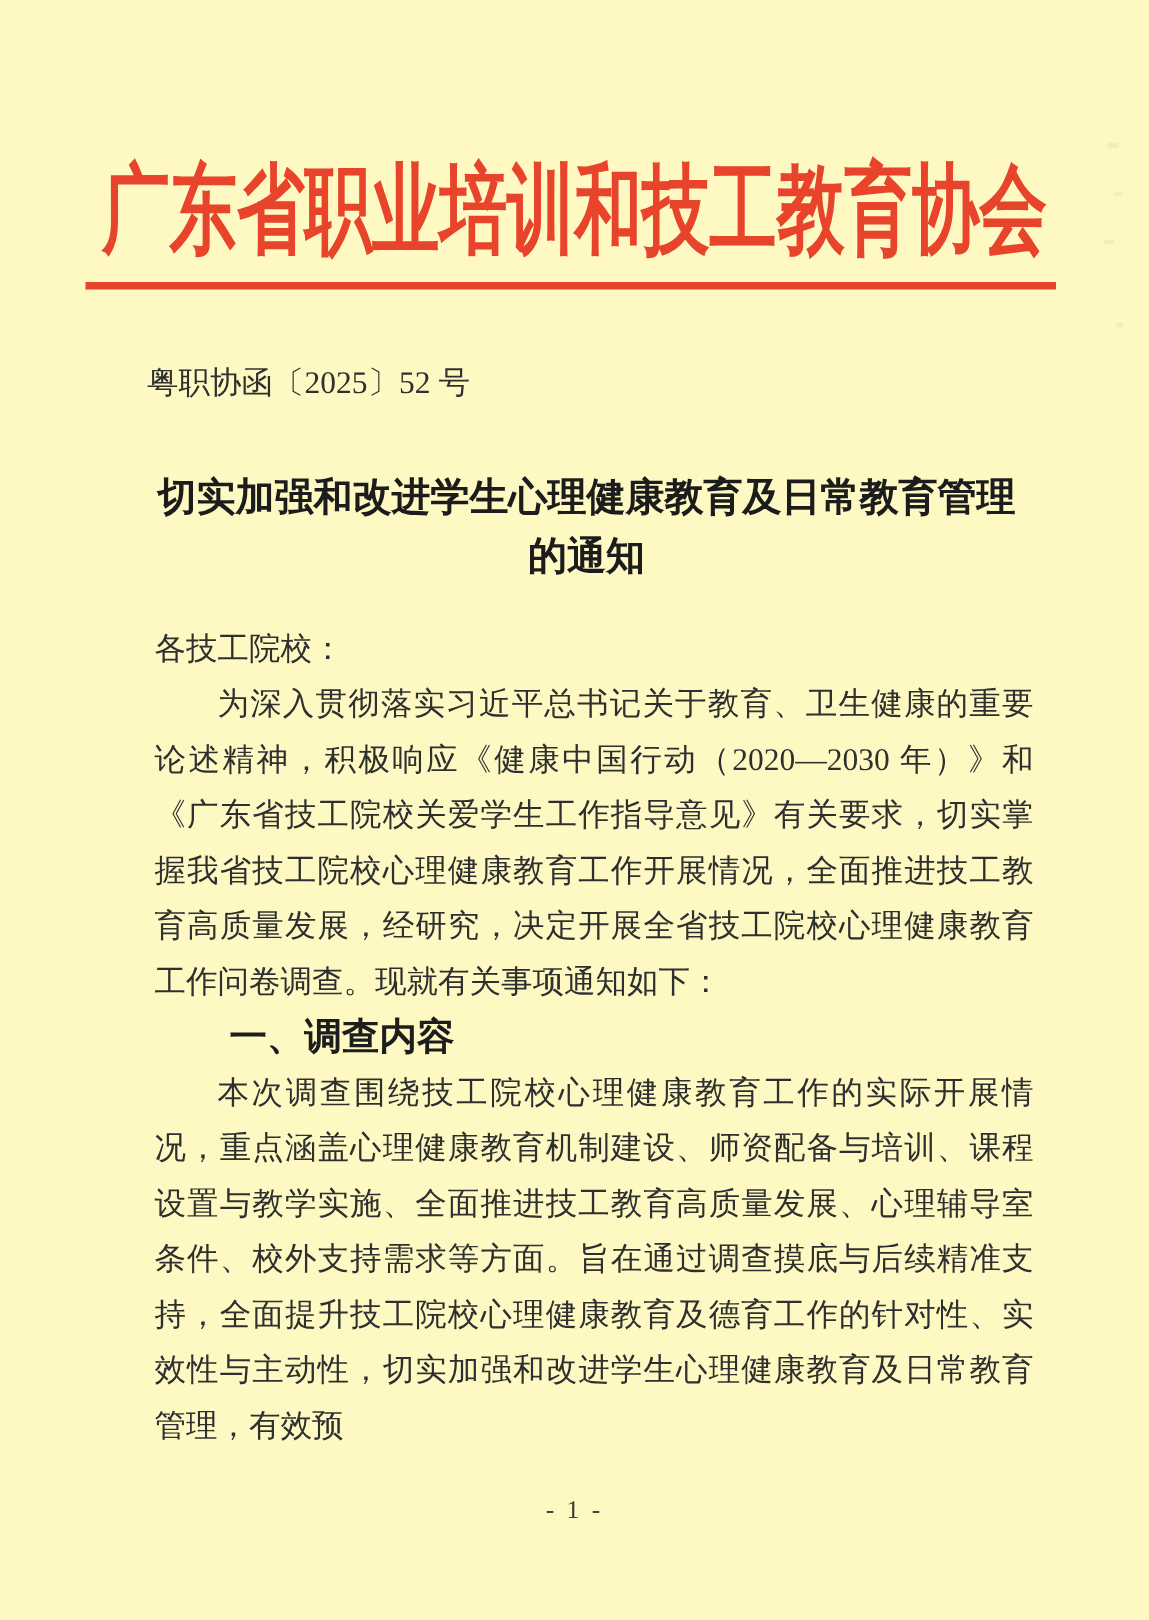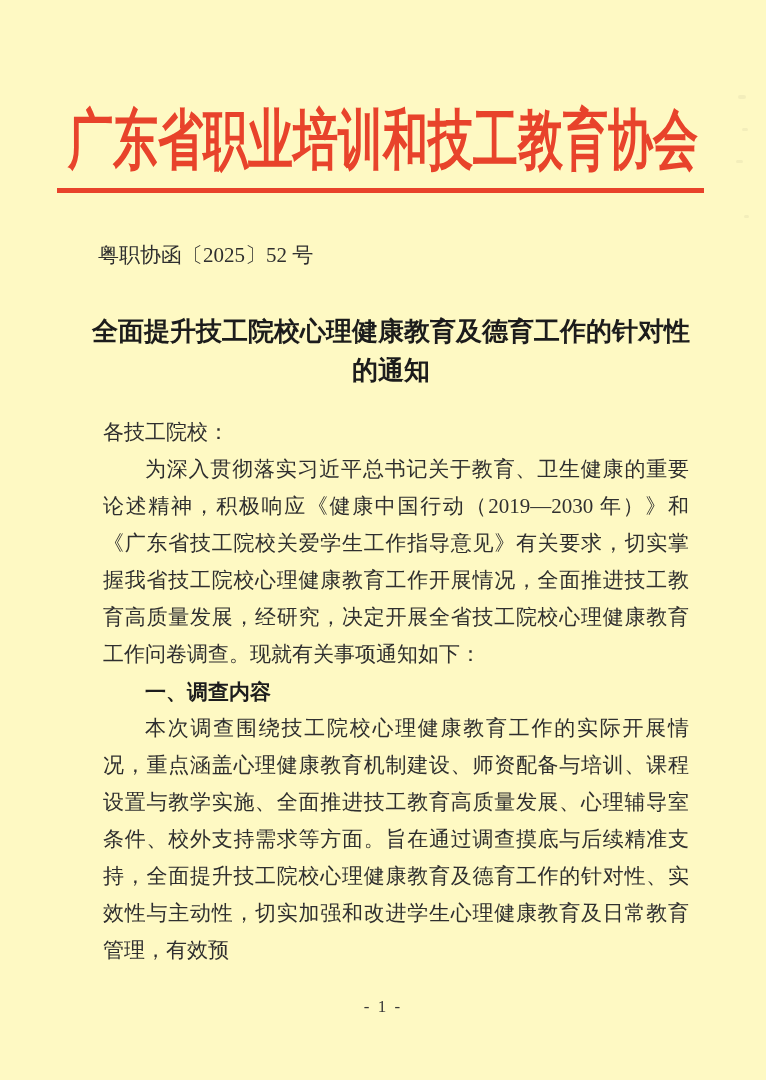--- a/index.html
+++ b/index.html
@@ -89,21 +89,21 @@
     padding: 0;
   }
   .para-indent {
     text-indent: 2em;
   }
   .section-heading {
     text-indent: 2em;
     font-weight: 700;
     color: #1d1d1d;
     font-family: "Liberation Sans", "DejaVu Sans", sans-serif;
-    font-size: 21px;
+    font-size: 25px;
   }
 
   
   .page-number {
     position: absolute;
     top: 994px;
     left: 0;
     width: 100%;
     text-align: center;
     font-size: 17px;
@@ -128,27 +128,27 @@
 
 <div class="page">
 
   <div class="org-name">广东省职业培训和技工教育协会</div>
 
   <div class="red-rule"></div>
 
   <div class="doc-number">粤职协函〔2025〕52 号</div>
 
   <h1 class="doc-title">
-    <span>全面提升技工院校心理健康教育及德育工作的针对性</span><br>
+    <span>切实加强和改进学生心理健康教育及日常教育管理</span><br>
     <span>的通知</span>
   </h1>
 
   <div class="body-block">
     <p class="salutation">各技工院校：</p>
-    <p class="para-indent">为深入贯彻落实习近平总书记关于教育、卫生健康的重要论述精神，积极响应《健康中国行动（2019—2030 年）》和《广东省技工院校关爱学生工作指导意见》有关要求，切实掌握我省技工院校心理健康教育工作开展情况，全面推进技工教育高质量发展，经研究，决定开展全省技工院校心理健康教育工作问卷调查。现就有关事项通知如下：</p>
+    <p class="para-indent">为深入贯彻落实习近平总书记关于教育、卫生健康的重要论述精神，积极响应《健康中国行动（2020—2030 年）》和《广东省技工院校关爱学生工作指导意见》有关要求，切实掌握我省技工院校心理健康教育工作开展情况，全面推进技工教育高质量发展，经研究，决定开展全省技工院校心理健康教育工作问卷调查。现就有关事项通知如下：</p>
     <p class="section-heading">一、调查内容</p>
     <p class="para-indent">本次调查围绕技工院校心理健康教育工作的实际开展情况，重点涵盖心理健康教育机制建设、师资配备与培训、课程设置与教学实施、全面推进技工教育高质量发展、心理辅导室条件、校外支持需求等方面。旨在通过调查摸底与后续精准支持，全面提升技工院校心理健康教育及德育工作的针对性、实效性与主动性，切实加强和改进学生心理健康教育及日常教育管理，有效预</p>
   </div>
 
   <div class="page-number">- 1 -</div>
 
   <div class="scan-speck speck-1"></div>
   <div class="scan-speck speck-2"></div>
   <div class="scan-speck speck-3"></div>
   <div class="scan-speck speck-4"></div>

